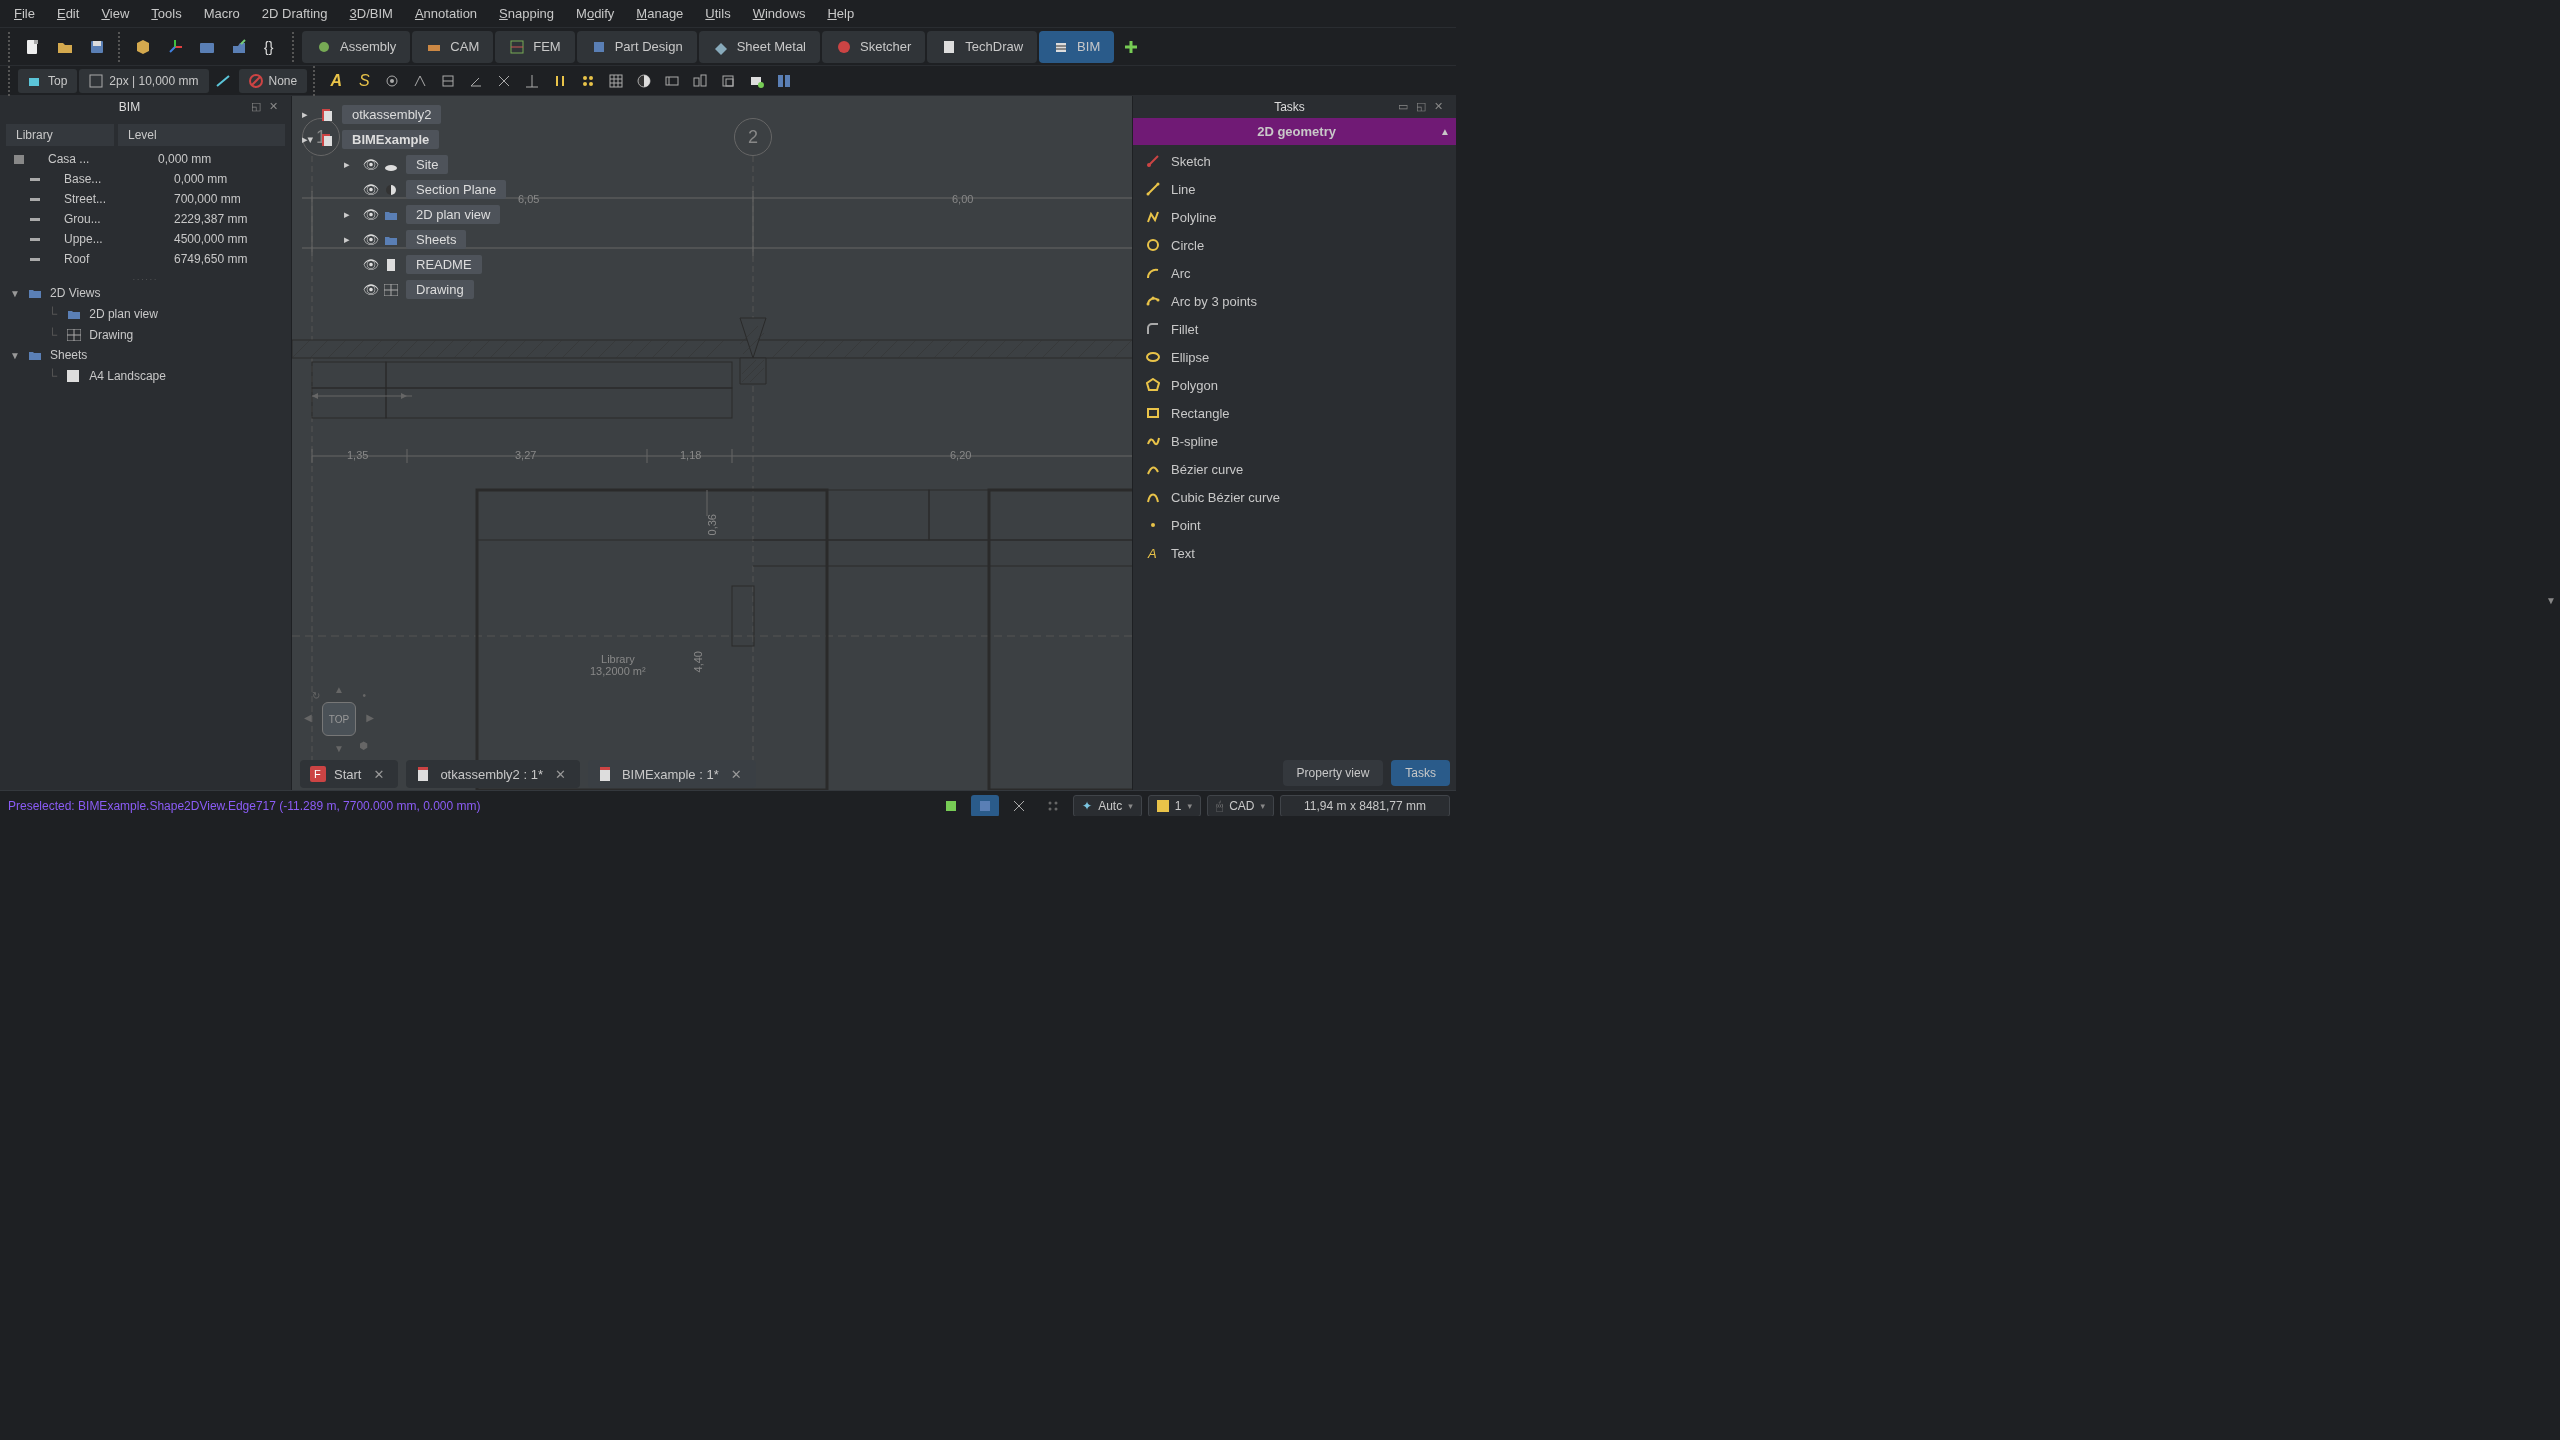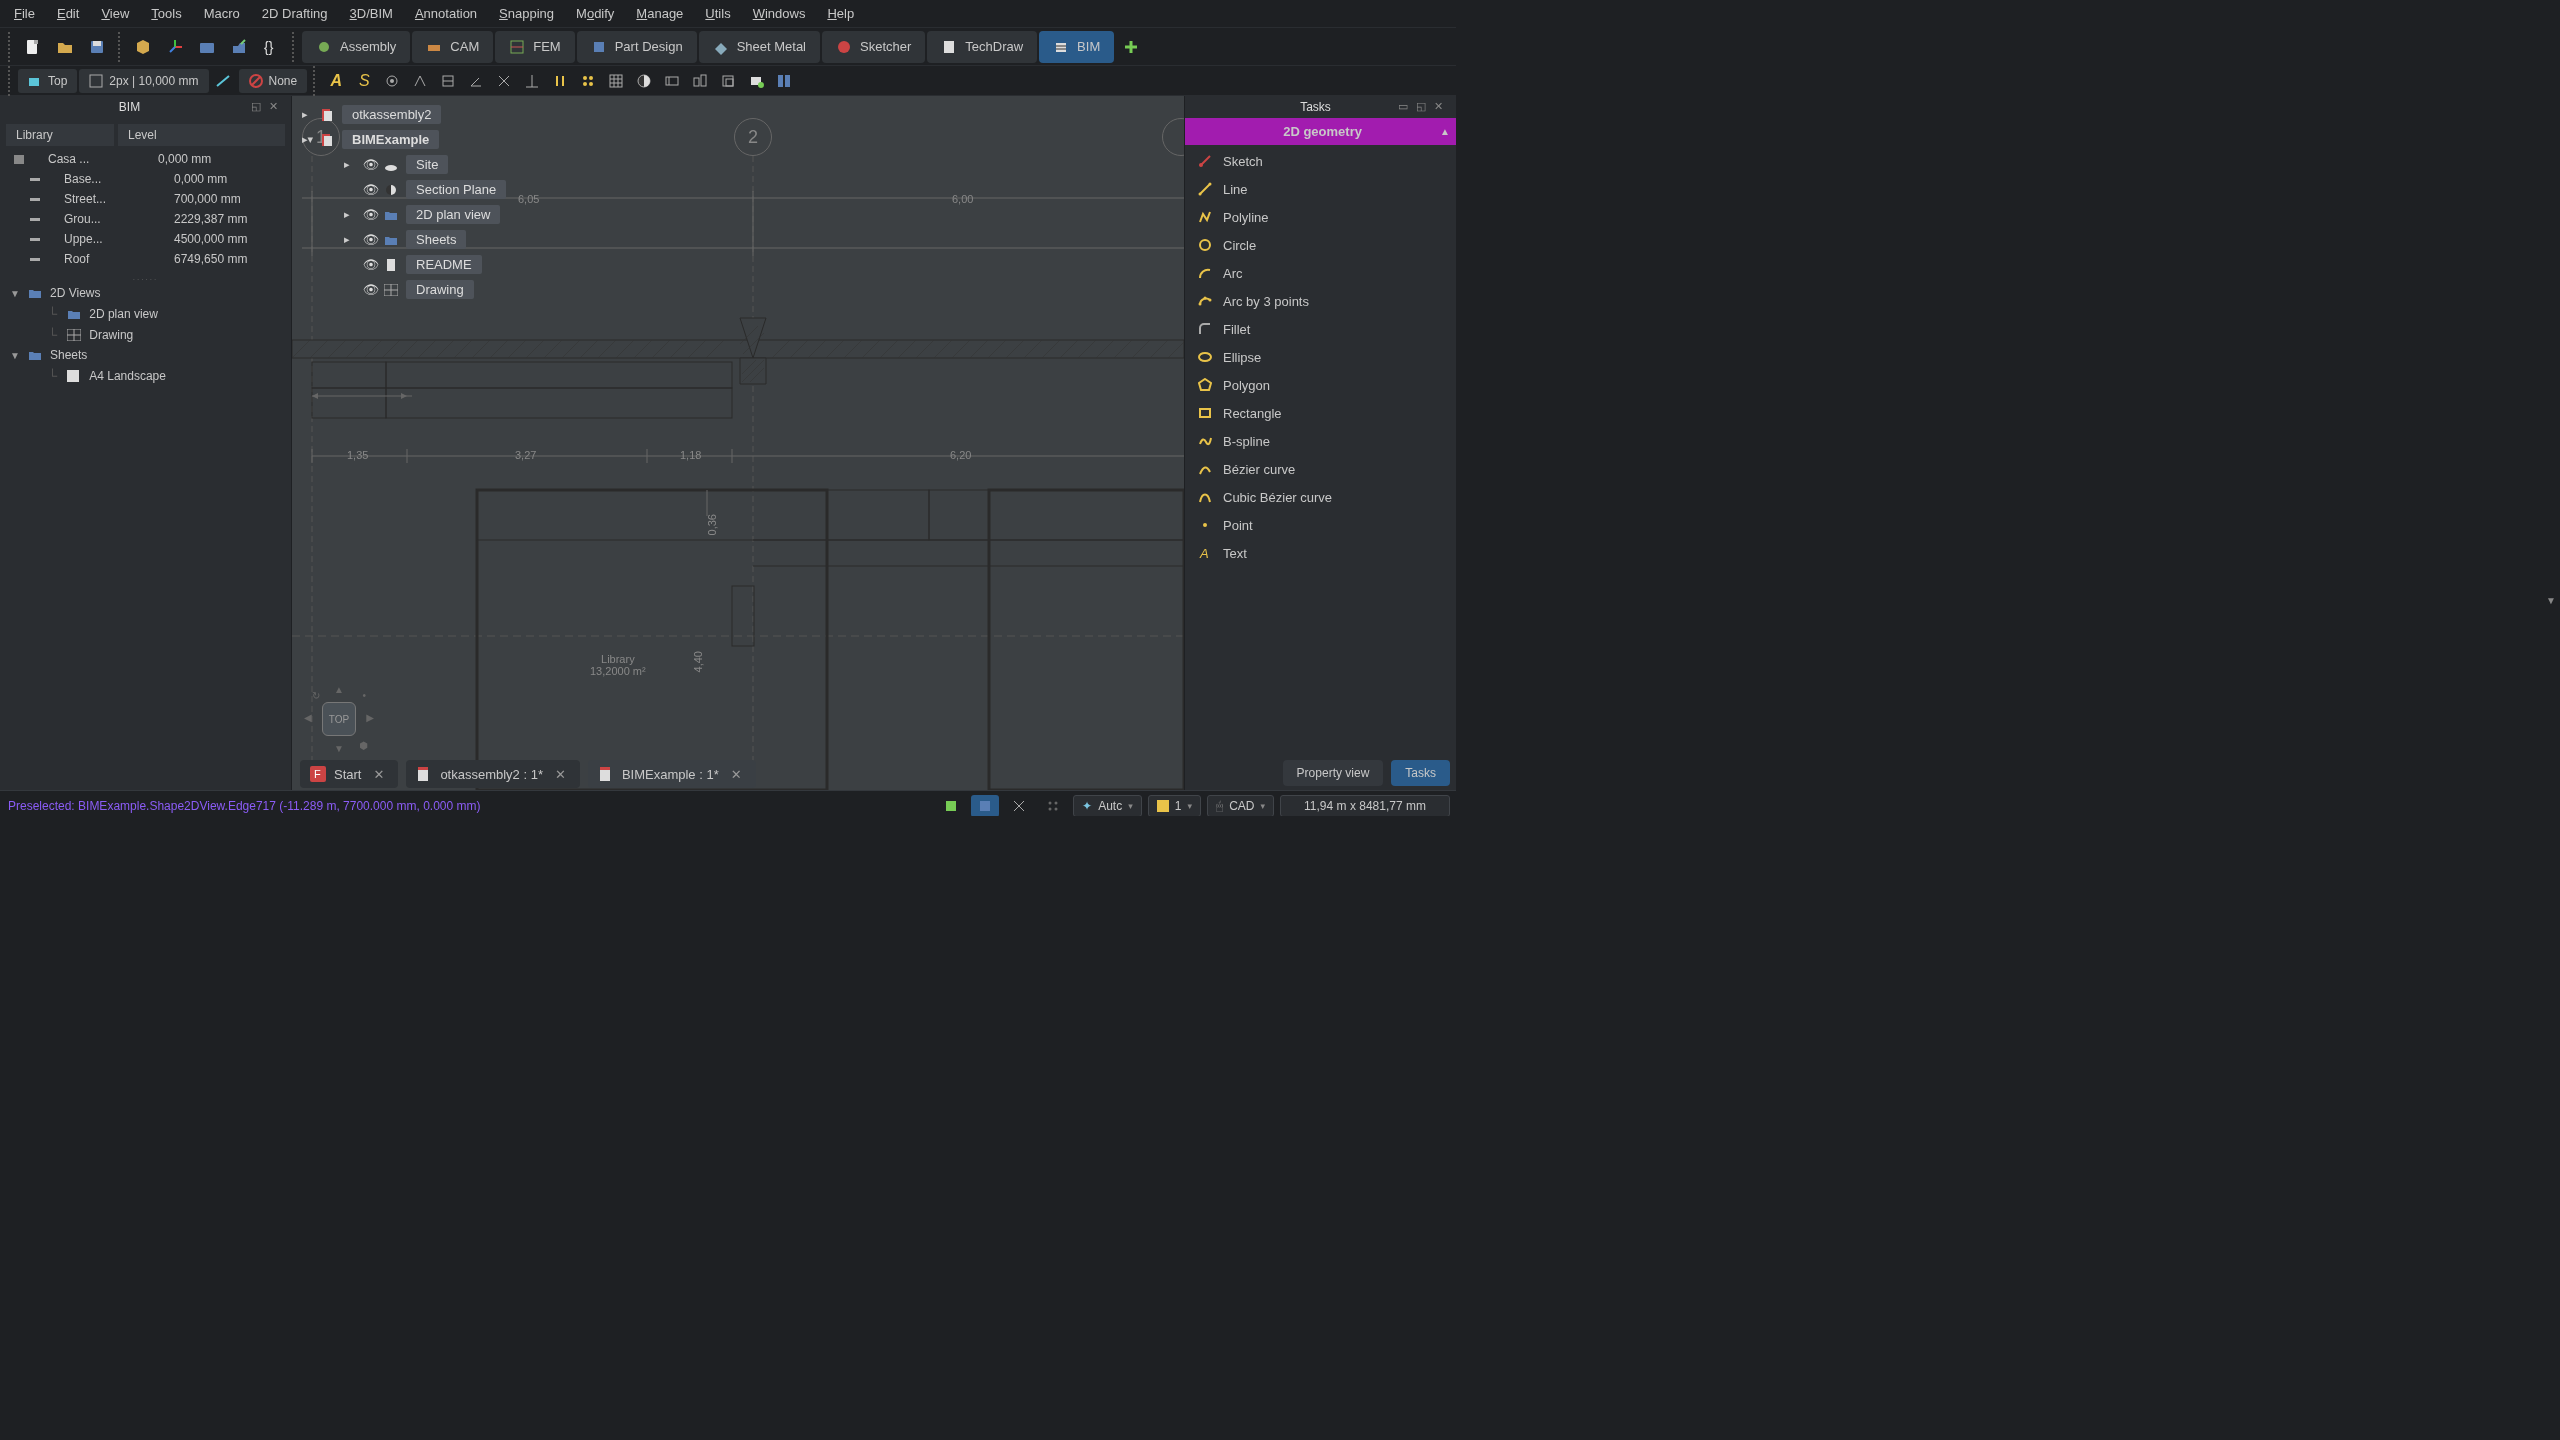--- a/index.html
+++ b/index.html
@@ -161,27 +161,27 @@
   display: flex; gap: 8px;
 }
 .doc-tab {
   display: flex; align-items: center; gap: 8px;
   background: #2f3337; padding: 6px 10px;
   border-radius: 4px; cursor: pointer;
 }
 .doc-tab.active { background: #3a3f44; }
 .doc-close { color: #999; cursor: pointer; padding: 0 4px; }
 .right-panel {
-  width: 272px;
+  width: 324px;
   background: #2a2d31;
   border-left: 1px solid #1e2023;
   display: flex; flex-direction: column;
 }
 .section-header {
-  background: #a21caf; padding: 6px;
+  background: #701a75; padding: 6px;
   display: flex; justify-content: space-between;
   align-items: center;
   font-size: 13px; font-weight: bold;
 }
 .tool-list { flex: 1; overflow: auto; padding: 2px 0; }
 .tool-item {
   display: flex; align-items: center; gap: 10px;
   padding: 6px 12px; cursor: pointer;
 }
 .tool-icon { width: 16px; height: 16px; display: flex; align-items: center; justify-content: center; }

